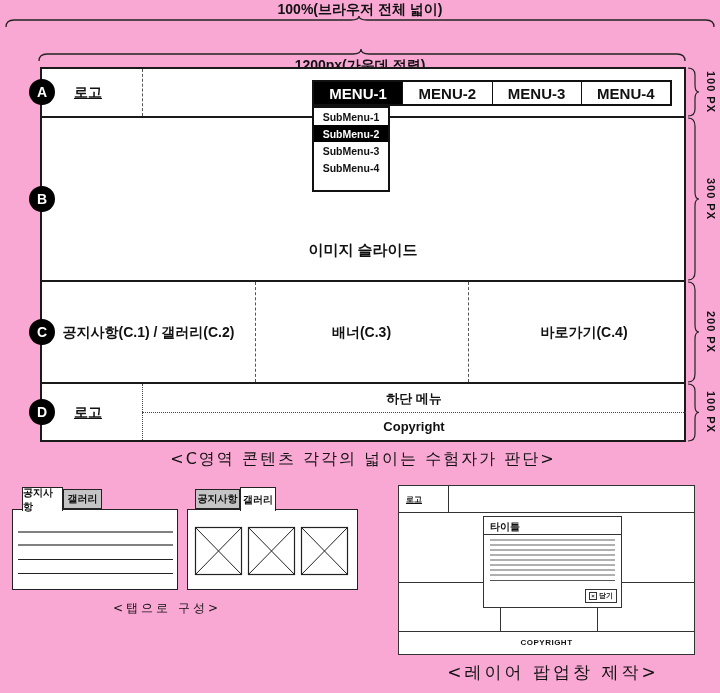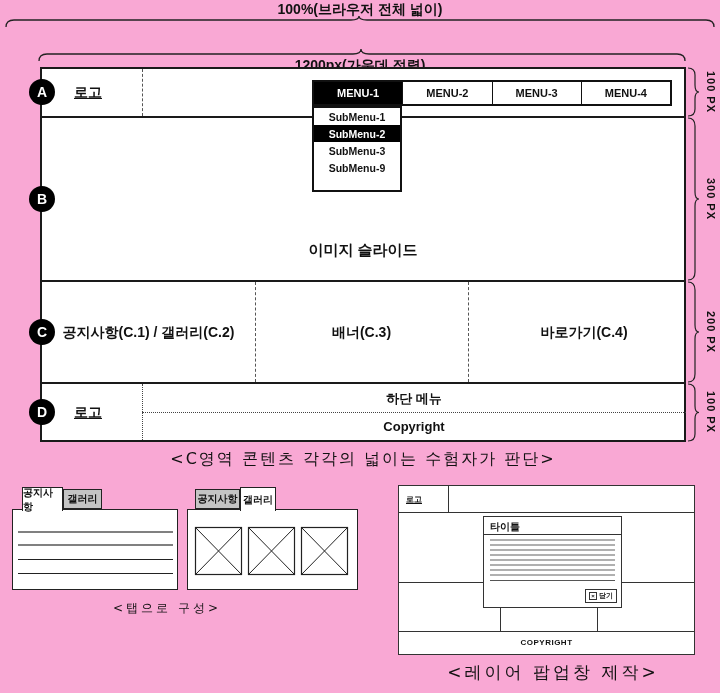--- a/index.html
+++ b/index.html
@@ -13,24 +13,24 @@
   .caption { position:absolute; font-family:"DejaVu Sans", sans-serif; color:#111;
              text-align:center; letter-spacing:2px; }
   .ann { position:absolute; left:0; width:720px; text-align:center;
          font-size:14px; font-weight:600; color:#111; }
   .circle { position:absolute; width:26px; height:26px; border-radius:50%;
             background:#000; color:#fff; font-weight:bold; font-size:14px;
             display:flex; align-items:center; justify-content:center; z-index:4; }
   .menu-bar { position:absolute; left:312px; top:80px; width:360px; height:26px;
               display:flex; border:2px solid #111; background:#fff; z-index:3; }
   .menu-cell { flex:1; display:flex; align-items:center; justify-content:center;
-               font-size:11px; font-weight:bold; border-left:1.5px solid #111; cursor:default;text-align:right; }
+               font-size:15px; font-weight:bold; border-left:1.5px solid #111; cursor:default;text-align:right; }
   .menu-cell:first-child { border-left:none; }
   .menu-cell.active { background:#000; color:#fff; }
-  .dropdown { position:absolute; left:312px; top:106px; width:90px; height:86px;
+  .dropdown { position:absolute; left:312px; top:106px; width:78px; height:86px;
               border:2px solid #111; background:#fff; z-index:5; }
   .sub-item { height:17px; display:flex; align-items:center; justify-content:center;
               font-size:10.5px; font-weight:bold; }
   .sub-item.active { background:#000; color:#fff; }
   .vdash { position:absolute; width:0; border-left:1px dashed #555; }
   .vdot  { position:absolute; width:0; border-left:1px dotted #444; }
   .hdot  { position:absolute; height:0; border-top:1px dotted #444; }
   .rot-label { position:absolute; width:60px; height:16px; text-align:center;
                font-size:11px; font-weight:600; letter-spacing:1px; color:#111;
                transform:rotate(90deg); transform-origin:center; }
@@ -78,21 +78,21 @@
   <div class="menu-bar">
     <div class="menu-cell active">MENU-1</div>
     <div class="menu-cell">MENU-2</div>
     <div class="menu-cell">MENU-3</div>
     <div class="menu-cell">MENU-4</div>
   </div>
   <div class="dropdown">
     <div class="sub-item">SubMenu-1</div>
     <div class="sub-item active">SubMenu-2</div>
     <div class="sub-item">SubMenu-3</div>
-    <div class="sub-item">SubMenu-9</div>
+    <div class="sub-item">SubMenu-4</div>
   </div>
 
   <div class="circle" style="left:29px; top:186px;">B</div>
   <div class="abs blabel center" style="left:40px; top:241px; width:646px; font-size:15px;">이미지 슬라이드</div>
 
   <div class="circle" style="left:29px; top:319px;">C</div>
   <div class="vdash" style="left:255px; top:282px; height:100px;"></div>
   <div class="vdash" style="left:468px; top:282px; height:100px;"></div>
   <div class="abs blabel center" style="left:42px; top:324px; width:213px; font-size:14px;">공지사항(C.1) / 갤러리(C.2)</div>
   <div class="abs blabel center" style="left:255px; top:324px; width:213px; font-size:14px;">배너(C.3)</div>

